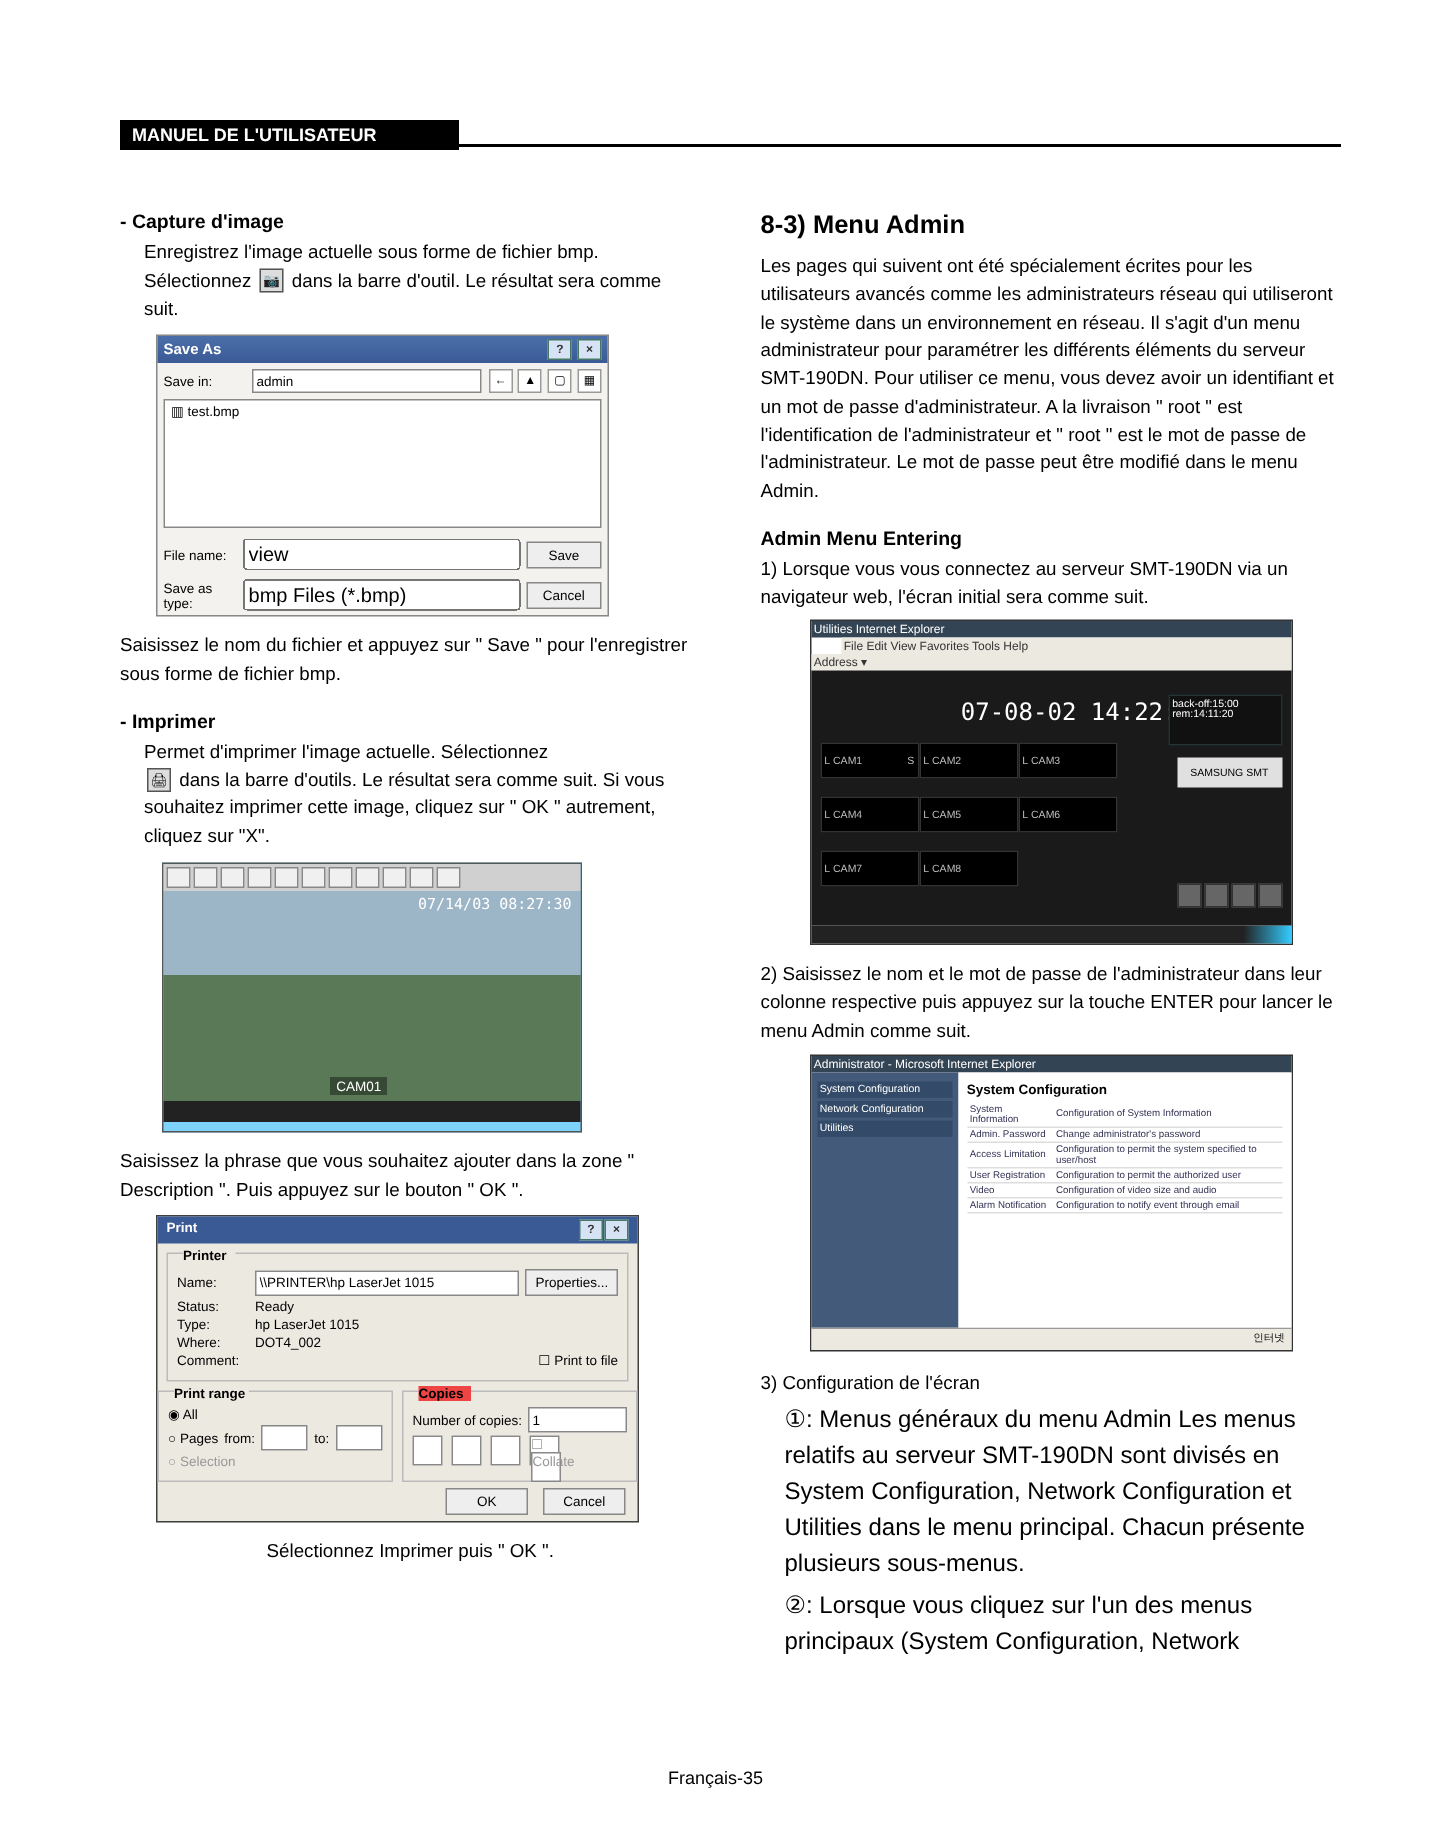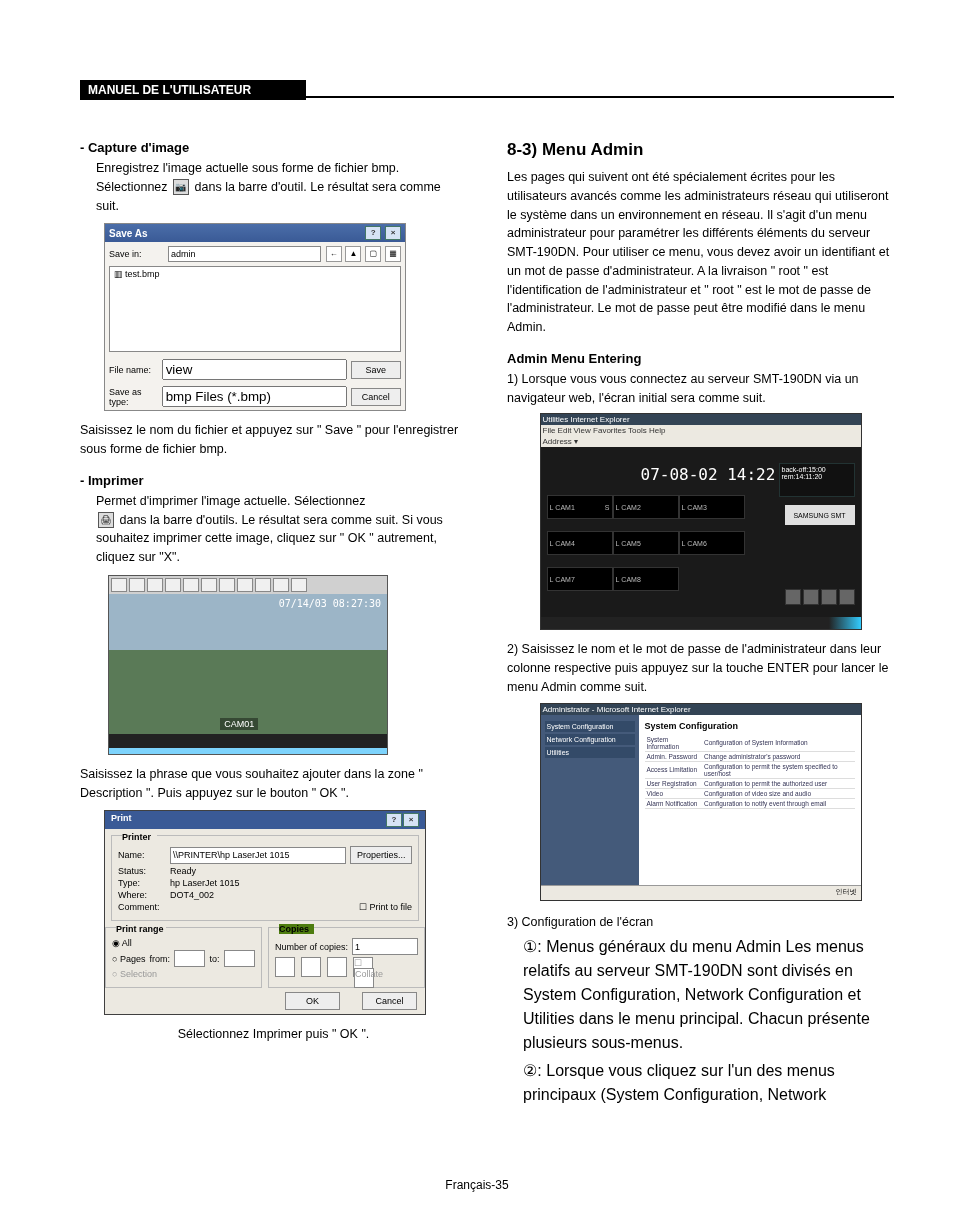--- a/index.html
+++ b/index.html
@@ -165,30 +165,30 @@
   }
   .printdlg .titlebar { background:#3a5a96; color:#fff; font-weight:bold;
     padding:2px 6px; display:flex; justify-content:space-between; }
   .printdlg .section { border:1px solid #bbb; margin:6px; padding:6px; }
   .printdlg .row { display:flex; align-items:center; gap:4px; margin:2px 0;}
   .printdlg label { width:48px;}
   .printdlg input.t { flex:1; border:1px solid #888; background:#fff; height:13px; font-size:9px;}
   .printdlg .two { display:flex; gap:6px;}
   .printdlg .half { flex:1; border:1px solid #bbb; padding:6px;}
   .printdlg .collate span { display:inline-block; width:18px;height:18px;border:1px solid #888;margin-right:2px;background:#fff;}
-  .printdlg .btnrow { display:flex; justify-content:flex-end; padding:4px 8px; gap:22px;}
+  .printdlg .btnrow { display:flex; justify-content:flex-end; padding:4px 8px; gap:10px;}
   .printdlg .btn { width:55px;height:18px;border:1px solid #888;background:#eee;font-size:9px;}
 
   
   .browser {
     width: 320px; margin: 6px auto 10px; border:1px solid #333;
     background:#fff; font-size:8px;
   }
   .browser .titlebar { background:#345; color:#fff; padding:1px 2px;}
-  .browser .menubar { background:#ece9e1; padding:1px 2px; color:#333;}
+  .browser .menubar { background:#ece9e1; padding:1px 2px; color:#333;margin-left:20px;}
   .browser .addrbar { background:#ece9e1; padding:1px 2px; color:#333;}
   .browser .content-dark {
      background:#1a1a1a; height:170px; position:relative; color:#fff;
   }
   .browser .content-dark .time { position:absolute; top:18px; left:100px;
     font-family:monospace; font-size:16px;}
   .browser .content-dark .sidebox { position:absolute; top:16px; right:6px;
     width:70px; height:28px; background:#111; border:1px solid #233; font-size:7px; padding:2px;}
   .browser .content-dark .brand { position:absolute; top:58px; right:6px;
     width:70px; height:20px; background:#e0e0e0; color:#000; font-size:7px;
@@ -357,21 +357,21 @@
               <span>from:</span>
               <input class="t" style="width: 18px;">
               <span>to:</span>
               <input class="t" style="width: 18px;">
             </div>
             <div class="row">
                 <span style="color:#999">○ <span>Selection</span></span>
               </div>
           </div>
           <div class="half">
-            <div style="font-weight:bold;margin:-10px 0 4px 4px;background:#4d7c0f;width:35px">Copies</div>
+            <div style="font-weight:bold;margin:-10px 0 4px 4px;background:#ef4444;width:35px">Copies</div>
             <div class="row">
                 <span>Number of copies:</span>
               <input class="t" style="width: 24px;" value="1">
               </div>
             <div class="row collate">
               <span></span>
                 <span></span>
                 <span></span>
               <span style="color:#999">☐ <span>Collate</span></span>
             </div>

